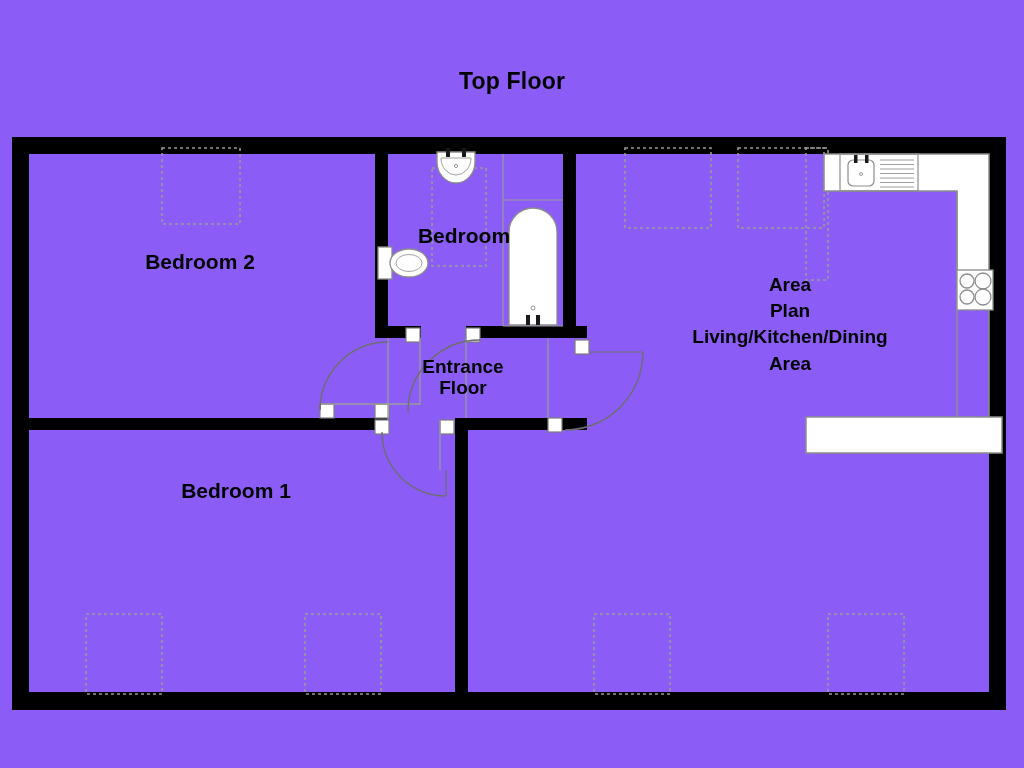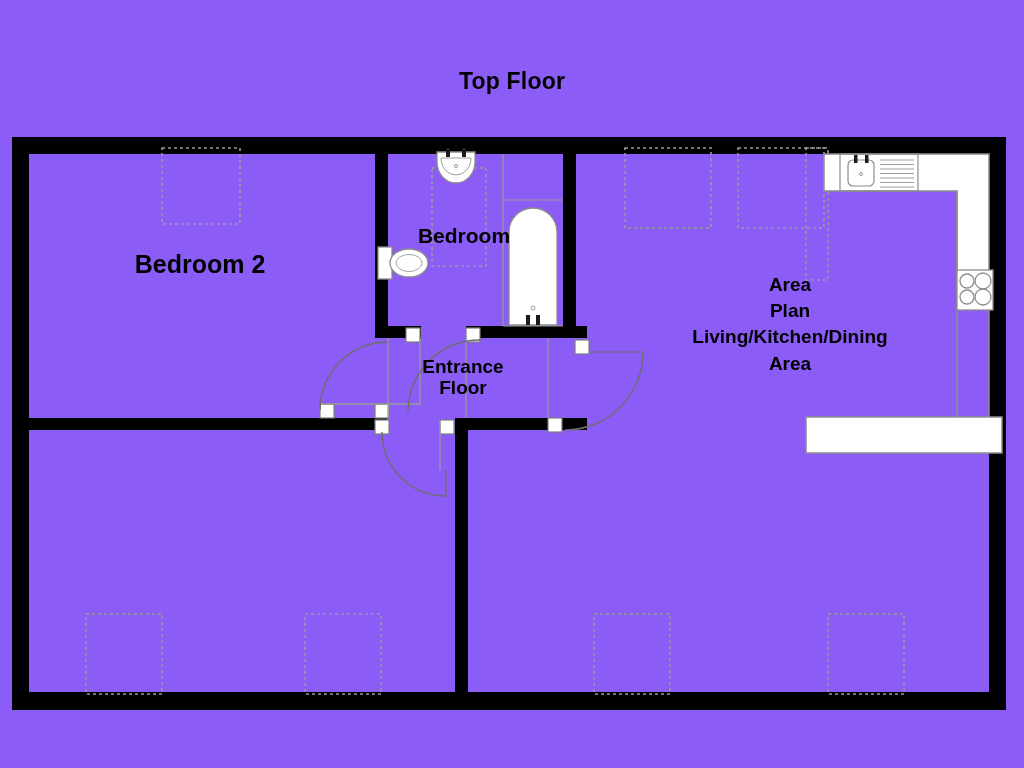--- a/index.html
+++ b/index.html
@@ -45,21 +45,21 @@
     color: #000000;
     font-weight: bold;
     text-align: center;
     line-height: 1.12;
     white-space: pre-line;
   }
   #label-bedroom2 {
     left: 60px;
     top: 250px;
     width: 280px;
-    font-size: 25px;
+    font-size: 21px;
   }
   #label-bedroom1 {
     left: 96px;
     top: 479px;
     width: 280px;
     font-size: 21px;
   }
   #label-bathroom {
     left: 366px;
     top: 224px;
@@ -242,20 +242,21 @@
 
       <g fill="#ffffff" stroke="#8d8d8d" stroke-width="1.5">
         <rect x="806" y="417" width="196" height="36"></rect>
       </g>
     </g>
 
   </svg>
 
   <div class="room-label" id="label-bedroom2">Bedroom 2</div>
 
+  <div class="room-label" id="label-bedroom1">Bedroom 1</div>
 
   <div class="room-label" id="label-bathroom">Bedroom</div>
 
   <div class="room-label" id="label-entrance-hall"><span>Entrance</span><br><span>Floor</span></div>
 
   <div class="room-label" id="label-openplan"><span>Area</span><br><span>Plan</span><br><span>Living/Kitchen/Dining</span><br><span>Area</span></div>
 
 </div>
 
 </body></html>

